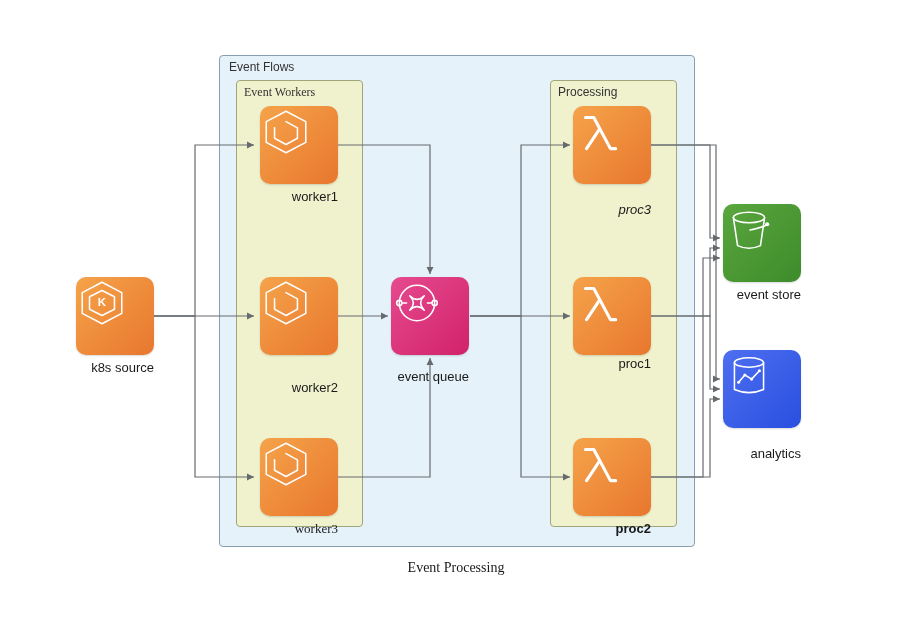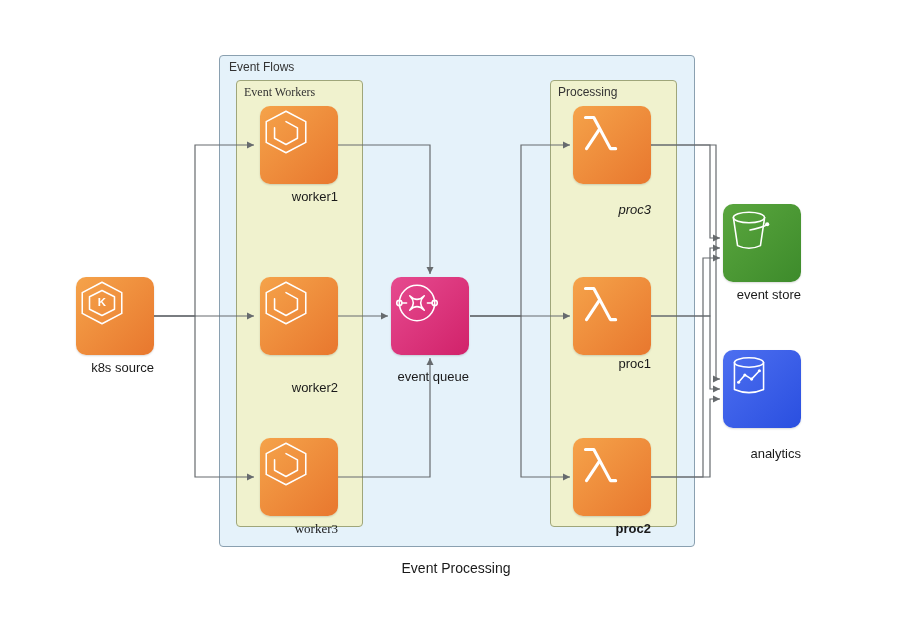--- a/index.html
+++ b/index.html
@@ -51,20 +51,21 @@
   .group-label {
     position: absolute;
     font-size: 12px;
     color: #333;
   }
   .diagram-title {
     position: absolute;
     font-size: 14px;
     color: #1a1a1a;
     text-align: center;
+    font-family: Liberation Serif, serif;
   }
 
   .icon-stroke { stroke:#fff; stroke-width:3; fill:none; stroke-linejoin:round; stroke-linecap:round; }
 </style>
 </head>
 <body>
 
 <div class="group-outer" style="left:219px;top:55px;width:474px;height:490px;"></div>
 <div class="group-label" style="left:229px;top:60px;">Event Flows</div>
 

